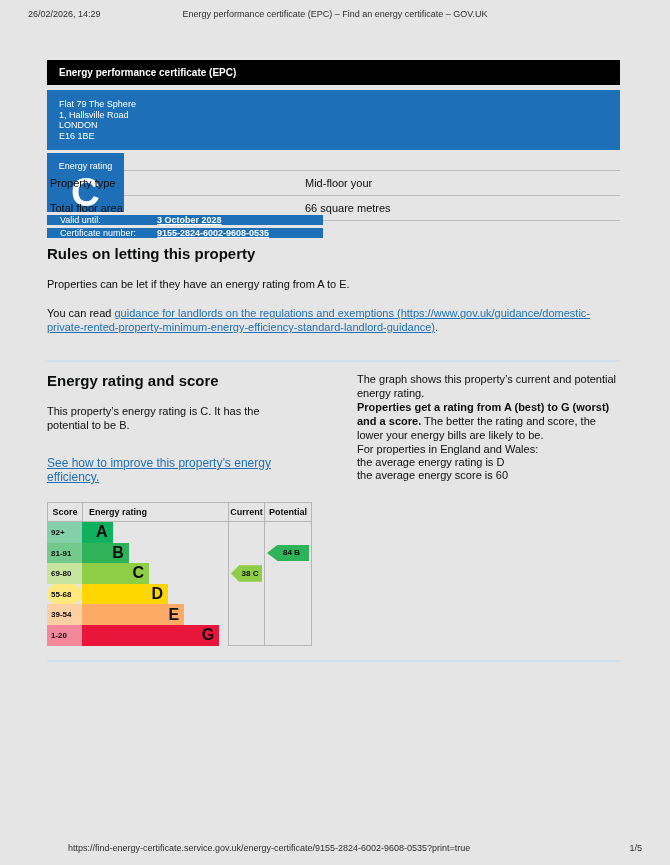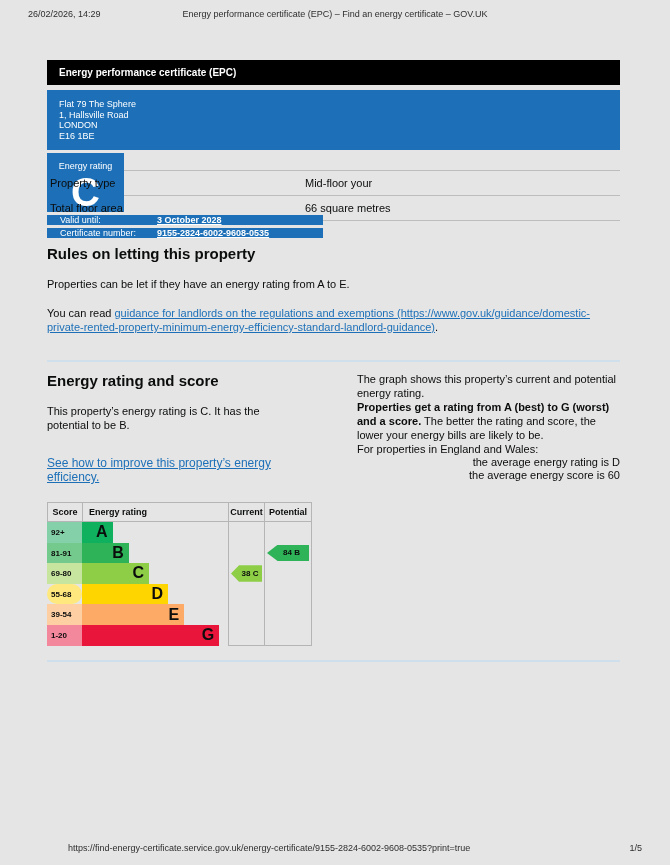--- a/index.html
+++ b/index.html
@@ -60,21 +60,21 @@
 
   .twocol { display: flex; margin-top: 10px; }
   .leftcol { width: 310px; flex: none; }
   .rightcol { flex: 1; }
   .leftcol h2.section-heading { margin-top: 0; }
   .leftcol p.body { max-width: 252px; }
   .improve-link { display: inline-block; max-width: 240px; margin-top: 24px; font-size: 12px; line-height: 14px; }
   .rightcol p.body { margin-top: 0; }
   .rightcol .p2 { margin-top: 23px; }
   .rightcol .p3 { margin-top: 21px; }
-  .rightcol .p4 { margin-top: 12px; line-height: 12.5px; text-align: right; }
+  .rightcol .p4 { margin-top: 12px; line-height: 12.5px; }
 
   
   .chart { margin-top: 17px; width: 265px; }
   .chart-header {
     display: grid; grid-template-columns: 35px 146px 36px 48px;
     border-top: 1px solid #b5b5b5; border-bottom: 1px solid #b5b5b5;
     font-size: 9px; font-weight: bold;
   }
   .chart-header .hcell { padding: 4px 0; text-align: center; border-left: 1px solid #b5b5b5; }
   .chart-header .hcell.rating-h { text-align: left; padding-left: 6px; }

